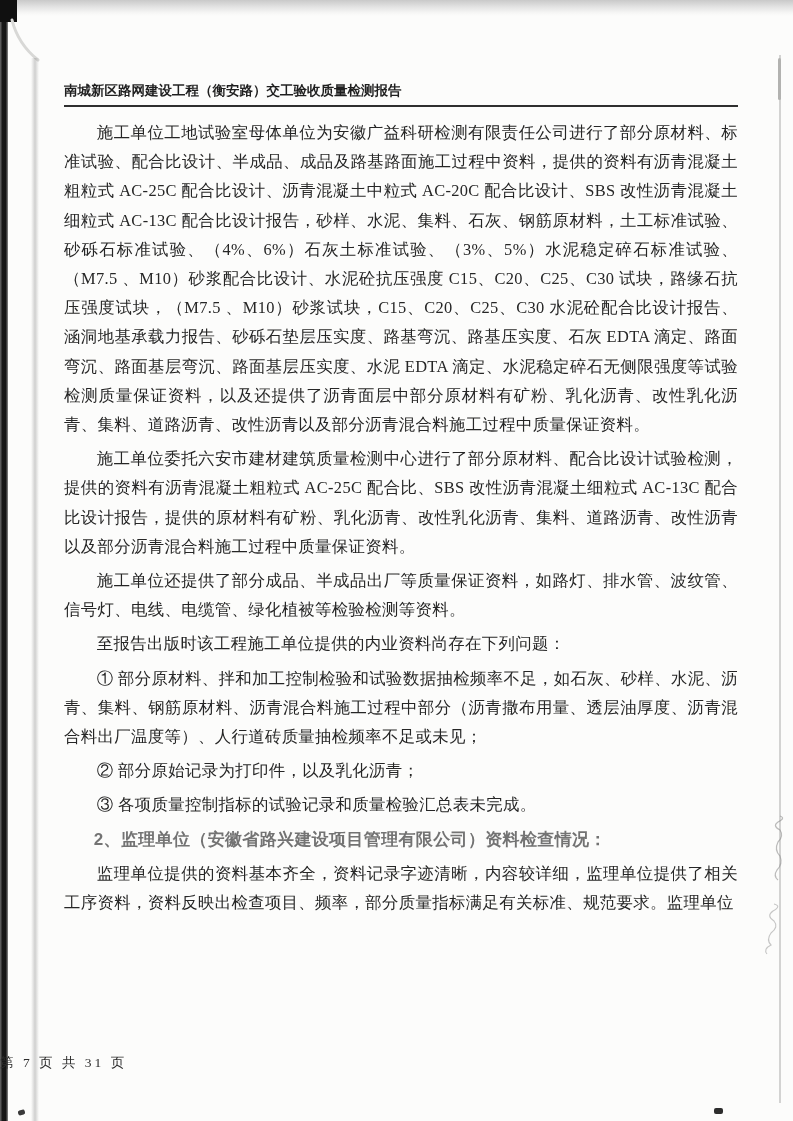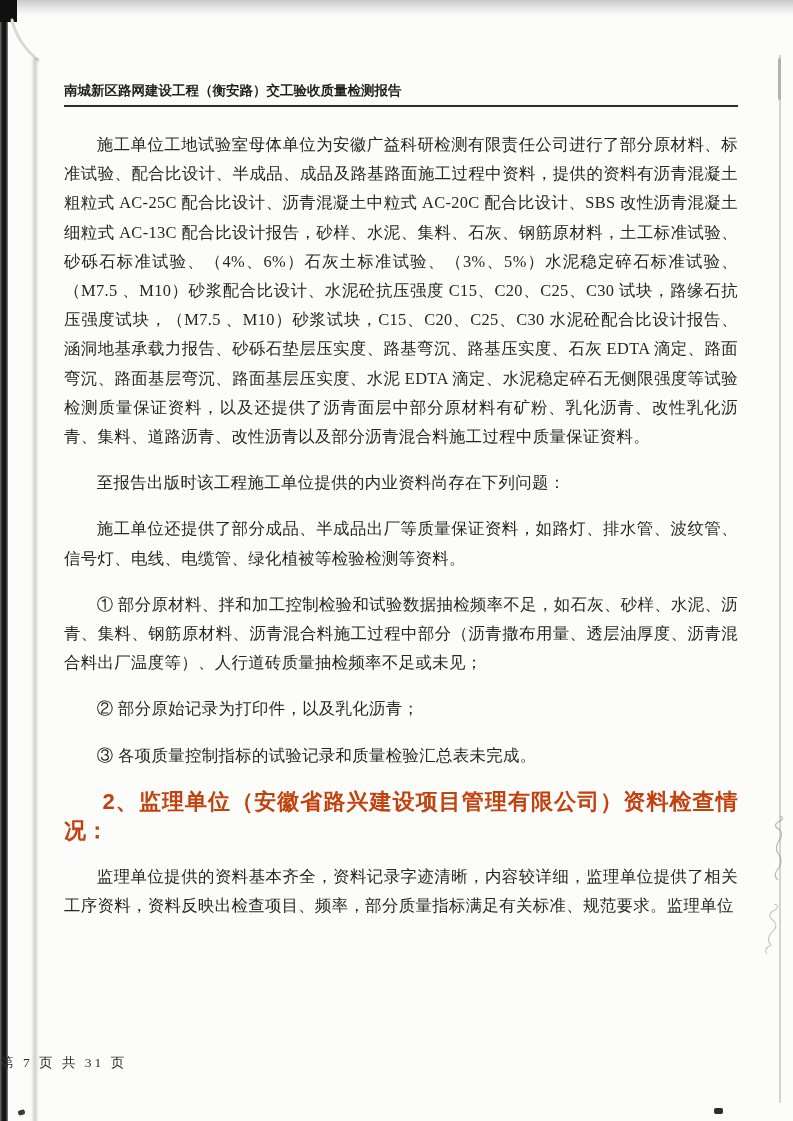--- a/index.html
+++ b/index.html
@@ -51,27 +51,27 @@
     border-bottom:2px solid #2f2f2f;padding-bottom:5px;
     font-family:"Liberation Sans",sans-serif;font-weight:bold;
     font-size:13.5px;color:#1f1f1f;white-space:nowrap;
   }
   
   .content{
     position:absolute;left:64px;top:113px;width:674px;
     text-align:justify;color:#262626;
   }
   .content p{
-    margin:17px 0 5px 0;
+    margin:5px 0 5px 0;
     font-size:16.4px;line-height:29.2px;letter-spacing:0.35px;
     text-indent:2em;
   }
   .content p.heading{
     font-family:"Liberation Sans",sans-serif;font-weight:bold;
-    color:#c2410c;text-indent:1.75em;font-size:22px;
+    color:#737373;text-indent:1.75em;font-size:17px;
   }
   
   .footer{
     position:absolute;left:0;width:770px;top:1054px;
     font-size:13.5px;letter-spacing:3px;color:#2c2c2c;
   }
 </style>
 </head>
 <body>
 
@@ -92,22 +92,23 @@
   </svg>
   <div class="speck-bl"></div>
   <div class="speck-br"></div>
 
   <div class="running-head">
     <span>南城新区路网建设工程（衡安路）交工验收质量检测报告</span>
   </div>
 
   <div class="content" id="paragraphs">
       <p class="body">施工单位工地试验室母体单位为安徽广益科研检测有限责任公司进行了部分原材料、标准试验、配合比设计、半成品、成品及路基路面施工过程中资料，提供的资料有沥青混凝土粗粒式 AC-25C 配合比设计、沥青混凝土中粒式 AC-20C 配合比设计、SBS 改性沥青混凝土细粒式 AC-13C 配合比设计报告，砂样、水泥、集料、石灰、钢筋原材料，土工标准试验、砂砾石标准试验、（4%、6%）石灰土标准试验、（3%、5%）水泥稳定碎石标准试验、（M7.5 、M10）砂浆配合比设计、水泥砼抗压强度 C15、C20、C25、C30 试块，路缘石抗压强度试块，（M7.5 、M10）砂浆试块，C15、C20、C25、C30 水泥砼配合比设计报告、涵洞地基承载力报告、砂砾石垫层压实度、路基弯沉、路基压实度、石灰 EDTA 滴定、路面弯沉、路面基层弯沉、路面基层压实度、水泥 EDTA 滴定、水泥稳定碎石无侧限强度等试验检测质量保证资料，以及还提供了沥青面层中部分原材料有矿粉、乳化沥青、改性乳化沥青、集料、道路沥青、改性沥青以及部分沥青混合料施工过程中质量保证资料。</p>
+      <p class="body">施工单位委托六安市建材建筑质量检测中心进行了部分原材料、配合比设计试验检测，提供的资料有沥青混凝土粗粒式 AC-25C 配合比、SBS 改性沥青混凝土细粒式 AC-13C 配合比设计报告，提供的原材料有矿粉、乳化沥青、改性乳化沥青、集料、道路沥青、改性沥青以及部分沥青混合料施工过程中质量保证资料。</p>
+      <p class="body">施工单位还提供了部分成品、半成品出厂等质量保证资料，如路灯、排水管、波纹管、信号灯、电线、电缆管、绿化植被等检验检测等资料。</p>
       <p class="body">至报告出版时该工程施工单位提供的内业资料尚存在下列问题：</p>
-      <p class="body">施工单位还提供了部分成品、半成品出厂等质量保证资料，如路灯、排水管、波纹管、信号灯、电线、电缆管、绿化植被等检验检测等资料。</p>
       <p class="body">① 部分原材料、拌和加工控制检验和试验数据抽检频率不足，如石灰、砂样、水泥、沥青、集料、钢筋原材料、沥青混合料施工过程中部分（沥青撒布用量、透层油厚度、沥青混合料出厂温度等）、人行道砖质量抽检频率不足或未见；</p>
       <p class="body">② 部分原始记录为打印件，以及乳化沥青；</p>
       <p class="body">③ 各项质量控制指标的试验记录和质量检验汇总表未完成。</p>
       <p class="heading">2、监理单位（安徽省路兴建设项目管理有限公司）资料检查情况：</p>
       <p class="body">监理单位提供的资料基本齐全，资料记录字迹清晰，内容较详细，监理单位提供了相关工序资料，资料反映出检查项目、频率，部分质量指标满足有关标准、规范要求。监理单位</p>
     </div>
 
   <div class="footer">第 7 页 共 31 页</div>
 
 </div>

